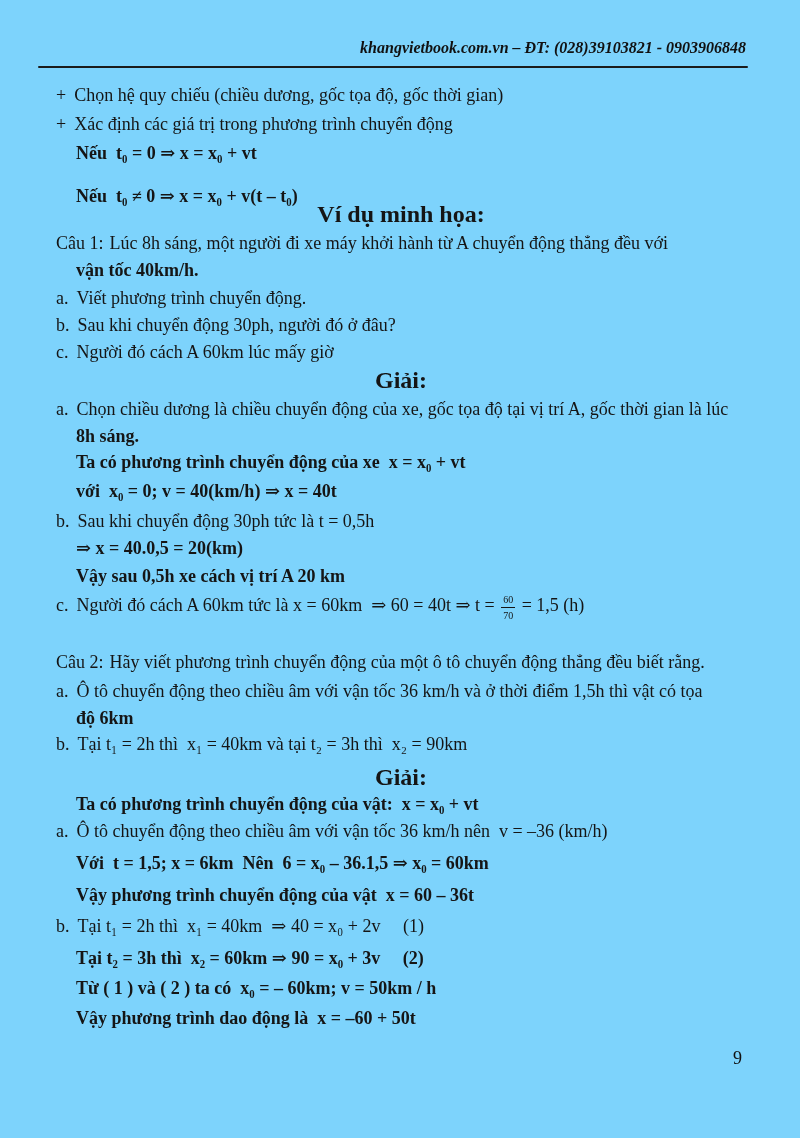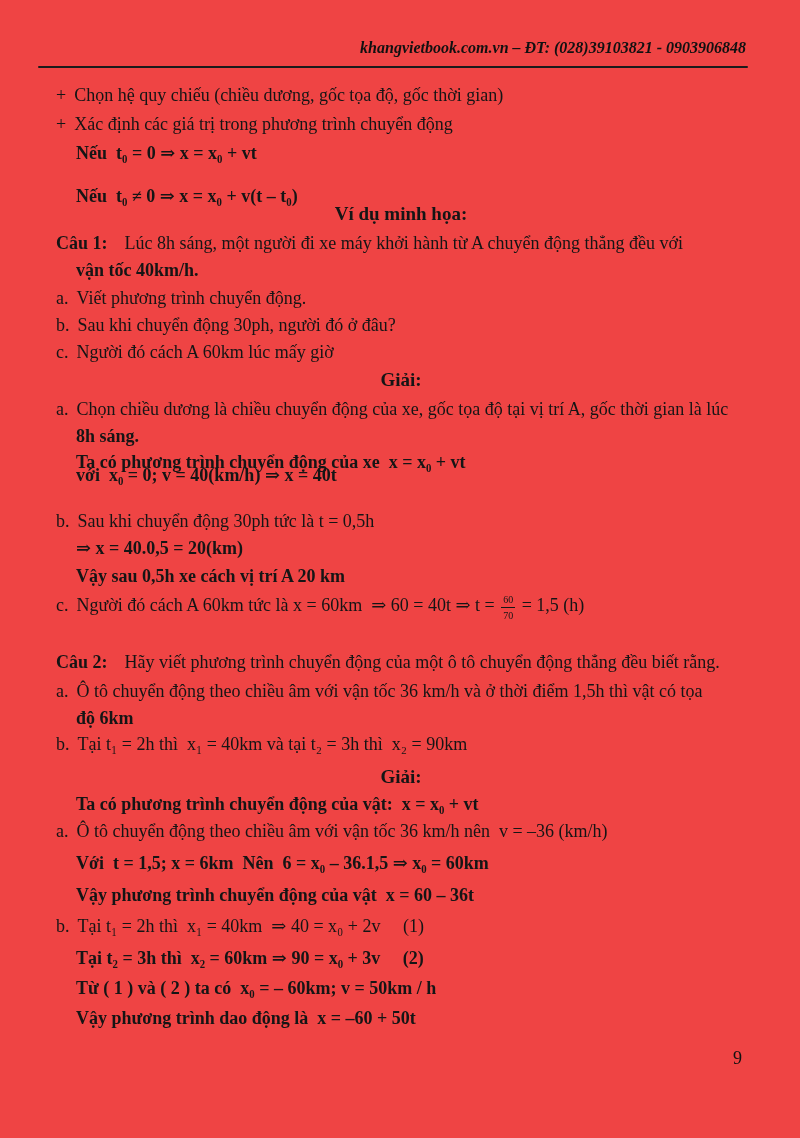--- a/index.html
+++ b/index.html
@@ -1,39 +1,39 @@
 <!DOCTYPE html>
 <html><head>
 <meta charset="utf-8">
 <style>
   html,body{margin:0;padding:0;}
   body{
     width:800px;height:1138px;background:#ffffff;color:#151515;
     font-family:"Liberation Serif","DejaVu Serif",serif;
     position:relative;overflow:hidden;
   }
-  .page{position:absolute;inset:0;background:#ef4444;}
+  .page{position:absolute;inset:0;background:#7dd3fc;}
   .brand{
     position:absolute;top:39px;right:54px;
     font-weight:bold;font-style:italic;font-size:16px;letter-spacing:0;
     color:#111;
   }
   .rule{
     position:absolute;top:66px;left:38px;right:52px;height:2px;
     background:#1b1b1b;border-radius:1px;
   }
   .content{
     position:absolute;left:56px;top:0;width:690px;height:1138px;
     font-size:18px;line-height:22px;
   }
   .line{position:absolute;left:0;width:100%;white-space:pre;}
   .indent{padding-left:20px;font-weight:bold;}
-  .center{text-align:center;font-weight:bold;font-size:19px;}
+  .center{text-align:center;font-weight:bold;font-size:24px;}
   .label{display:inline-block;margin-right:8px;}
-  .qlabel{font-weight:bold;margin-right:17px;}
+  .qlabel{font-weight:normal;margin-right:6px;}
   .frac{
     display:inline-block;vertical-align:-8px;text-align:right;
     font-size:10px;line-height:15px;padding:0 2px;
   }
   .frac .den{display:block;border-top:1.5px solid #151515;padding:0 2px;}
   .frac .num{display:block;padding:0 2px;}
   .pagenum{position:absolute;top:1048px;right:58px;font-size:18px;color:#111;}
 </style>
 </head>
 <body>
@@ -53,21 +53,21 @@
     <div class="line" style="top:232px"><span class="qlabel">Câu 1:</span><span>Lúc 8h sáng, một người đi xe máy khởi hành từ A chuyển động thẳng đều với</span></div>
     <div class="line indent" style="top:259px"><span>vận tốc 40km/h.</span></div>
     <div class="line" style="top:287px"><span class="label">a.</span><span>Viết phương trình chuyển động.</span></div>
     <div class="line" style="top:314px"><span class="label">b.</span><span>Sau khi chuyển động 30ph, người đó ở đâu?</span></div>
     <div class="line" style="top:341px"><span class="label">c.</span><span>Người đó cách A 60km lúc mấy giờ</span></div>
     <div class="line center" style="top:369px">Giải:</div>
 
     <div class="line" style="top:398px"><span class="label">a.</span><span>Chọn chiều dương là chiều chuyển động của xe, gốc tọa độ tại vị trí A, gốc thời gian là lúc</span></div>
     <div class="line indent" style="top:425px"><span>8h sáng.</span></div>
     <div class="line indent" style="top:451px"><span>Ta có phương trình chuyển động của xe  x = x₀ + vt</span></div>
-    <div class="line indent" style="top:464px"><span>với  x₀ = 0; v = 40(km/h) ⇒ x = 40t</span></div>
+    <div class="line indent" style="top:480px"><span>với  x₀ = 0; v = 40(km/h) ⇒ x = 40t</span></div>
     <div class="line" style="top:510px"><span class="label">b.</span><span>Sau khi chuyển động 30ph tức là t = 0,5h</span></div>
     <div class="line indent" style="top:537px"><span>⇒ x = 40.0,5 = 20(km)</span></div>
     <div class="line indent" style="top:565px"><span>Vậy sau 0,5h xe cách vị trí A 20 km</span></div>
     <div class="line" style="top:592px"><span class="label">c.</span><span>Người đó cách A 60km tức là x = 60km  ⇒ 60 = 40t ⇒ t = </span><span class="frac"><span class="num">60</span><span class="den">70</span></span><span> = 1,5 (h)</span></div>
 
     <div class="line" style="top:651px"><span class="qlabel">Câu 2:</span><span>Hãy viết phương trình chuyển động của một ô tô chuyển động thẳng đều biết rằng.</span></div>
     <div class="line" style="top:680px"><span class="label">a.</span><span>Ô tô chuyển động theo chiều âm với vận tốc 36 km/h và ở thời điểm 1,5h thì vật có tọa</span></div>
     <div class="line indent" style="top:707px"><span>độ 6km</span></div>
     <div class="line" style="top:733px"><span class="label">b.</span><span>Tại t₁ = 2h thì  x₁ = 40km và tại t₂ = 3h thì  x₂ = 90km</span></div>
     <div class="line center" style="top:766px">Giải:</div>

